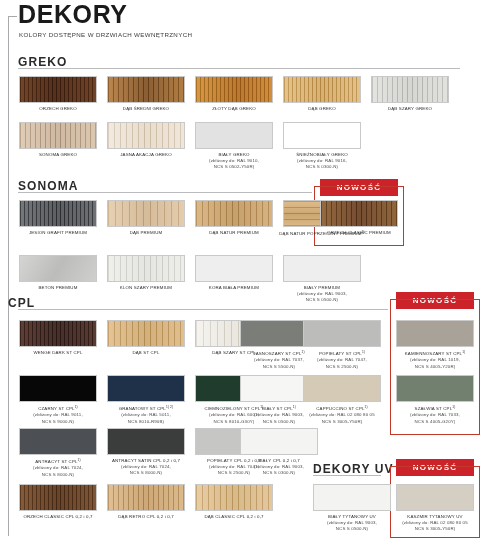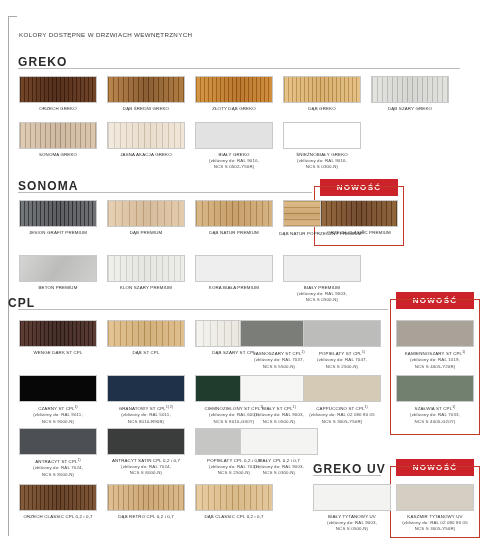--- a/index.html
+++ b/index.html
@@ -140,20 +140,21 @@
   .t-kaszmir{background:#d5cec2;}
 </style>
 </head>
 <body>
 
 <div class="page">
 
   <div class="left-rule"></div>
   <div class="left-tick-top"></div>
 
+  <div class="title">DEKORY</div>
   <div class="subtitle">KOLORY DOSTĘPNE W DRZWIACH WEWNĘTRZNYCH</div>
 
   <div class="sec-head" style="left:18px;top:55px;">GREKO</div>
   <div class="sec-rule" style="left:18px;top:68px;width:442px;"></div>
 
   <div class="cell" style="left:19px;top:76px;">
     <div class="sw t-orzech-greko"></div>
     <div class="cap">
       <span class="n">ORZECH GREKO</span>
     </div>
@@ -421,21 +422,21 @@
       <span class="n">DĄB RETRO CPL 0,2 i 0,7</span>
     </div>
   </div>
   <div class="cell" style="left:195px;top:484px;">
     <div class="sw t-dab-classic"></div>
     <div class="cap">
       <span class="n">DĄB CLASSIC CPL 0,2 i 0,7</span>
     </div>
   </div>
 
-  <div class="sec-head" style="left:313px;top:462px;">GREKO UV</div>
+  <div class="sec-head" style="left:313px;top:462px;">DEKORY UV</div>
   <div class="sec-rule" style="left:313px;top:475px;width:68px;"></div>
 
   <div class="nowosc-badge" style="left:396px;top:459px;width:78px;">NOWOŚĆ</div>
   <div class="nowosc-box" style="left:390px;top:466px;width:90px;height:72px;"></div>
 
   <div class="cell" style="left:313px;top:484px;">
     <div class="sw t-bialy-tyt"></div>
     <div class="cap">
       <span class="n">BIAŁY TYTANOWY UV</span><br>
       <span class="sub">(zbliżony do: RAL 9003,</span><br>

